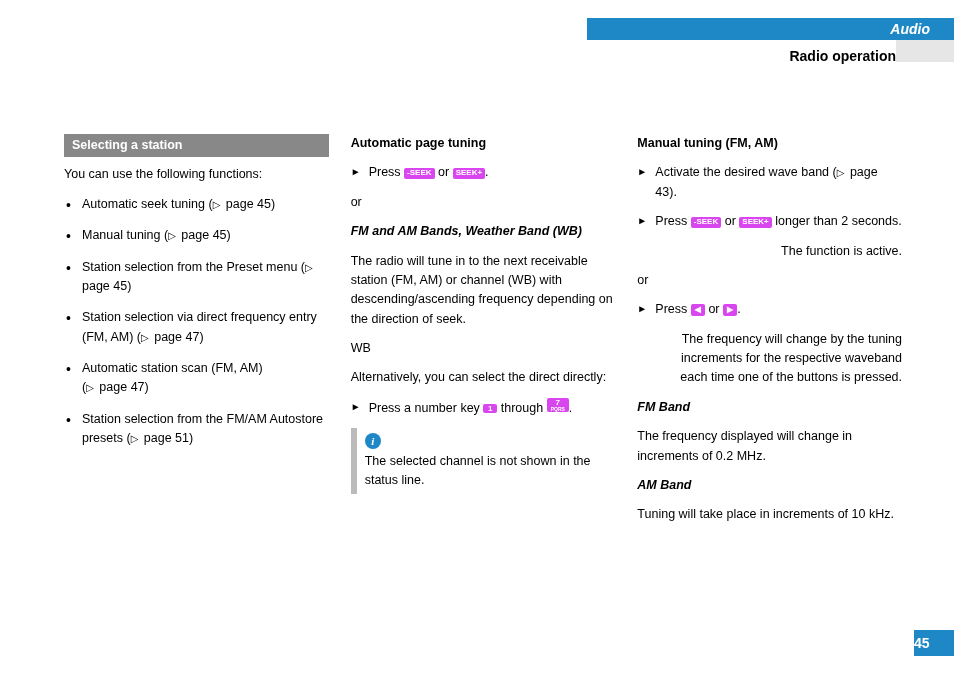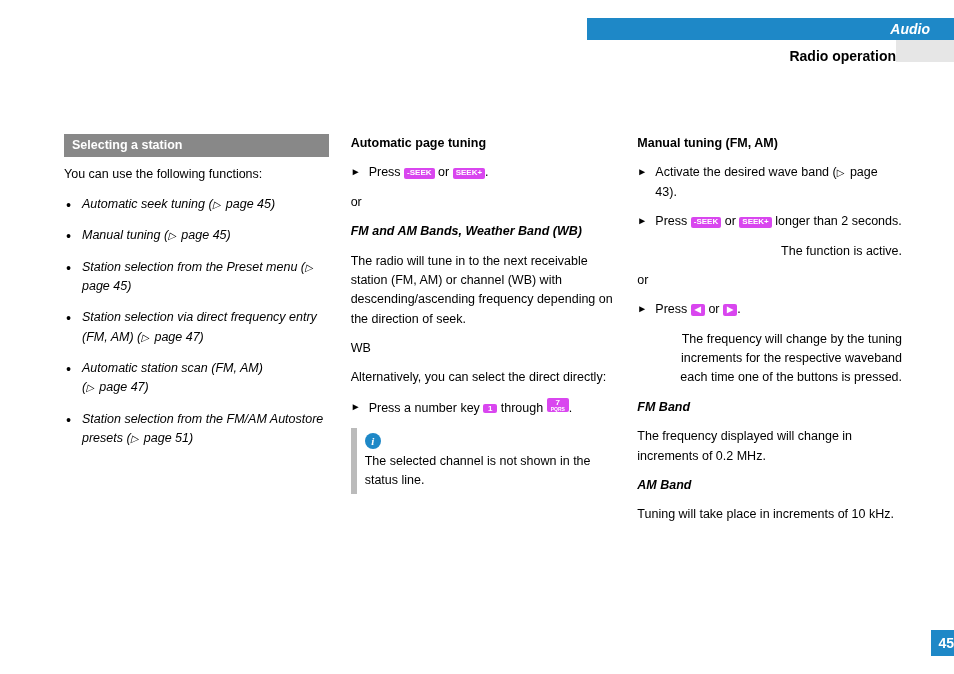--- a/index.html
+++ b/index.html
@@ -1,27 +1,27 @@
 <!DOCTYPE html>
 <html><head>
 <meta charset="utf-8">
 <style>
   * { margin: 0; padding: 0; box-sizing: border-box; }
   html, body { width: 954px; height: 674px; font-family: Arial, Helvetica, sans-serif; background: #fff; color: #000; }
   .page { position: relative; width: 954px; height: 674px; }
   .header-bar { position: absolute; right: 0; top: 18px; width: 367px; height: 22px; background: #1e88c7; color: #fff; font-weight: bold; font-size: 14px; line-height: 22px; padding-right: 24px; text-align: right; font-style: italic; }
   .header-tab { position: absolute; right: 0; top: 40px; width: 58px; height: 22px; background: #e6e6e6; }
   .subheader { position: absolute; right: 58px; top: 48px; font-weight: bold; font-size: 14px; }
-  .page-number { position: absolute; right: 0; bottom: 18px; width: 23px; height: 26px; background: #1e88c7; color: #fff; font-weight: bold; font-size: 14px; text-align: right; line-height: 26px; }
+  .page-number { position: absolute; right: 0; bottom: 18px; width: 40px; height: 26px; background: #1e88c7; color: #fff; font-weight: bold; font-size: 14px; text-align: left; line-height: 26px; }
 
   .columns { position: absolute; top: 110px; left: 64px; width: 838px; display: flex; gap: 22px; margin-top: 24px; }
   .col { width: 265px; font-size: 12.5px; line-height: 1.55; }
   .section-bar { background: #888; color: #fff; font-weight: bold; padding: 2px 8px; margin-bottom: 8px; display: inline-block; width: 100%; font-size: 12.5px; }
   .p { margin-bottom: 10px; }
-  ul.functions { list-style: none; padding-left: 0; font-style: italic; }
+  ul.functions { list-style: none; padding-left: 0; }
   ul.functions li { position: relative; padding-left: 18px; margin-bottom: 12px; }
   ul.functions li::before { content: "•"; position: absolute; left: 2px; top: 0; font-size: 14px; }
 
   .h-bold { font-weight: bold; margin-bottom: 10px; }
   .h-bolditalic { font-weight: bold; font-style: italic; margin-bottom: 10px; }
 
   .step { position: relative; padding-left: 18px; margin-bottom: 10px; }
   .step::before { content: "►"; position: absolute; left: 0; top: 1px; font-size: 10px; }
   .step-follow { padding-left: 18px; margin-bottom: 10px; text-align: right; }
 

